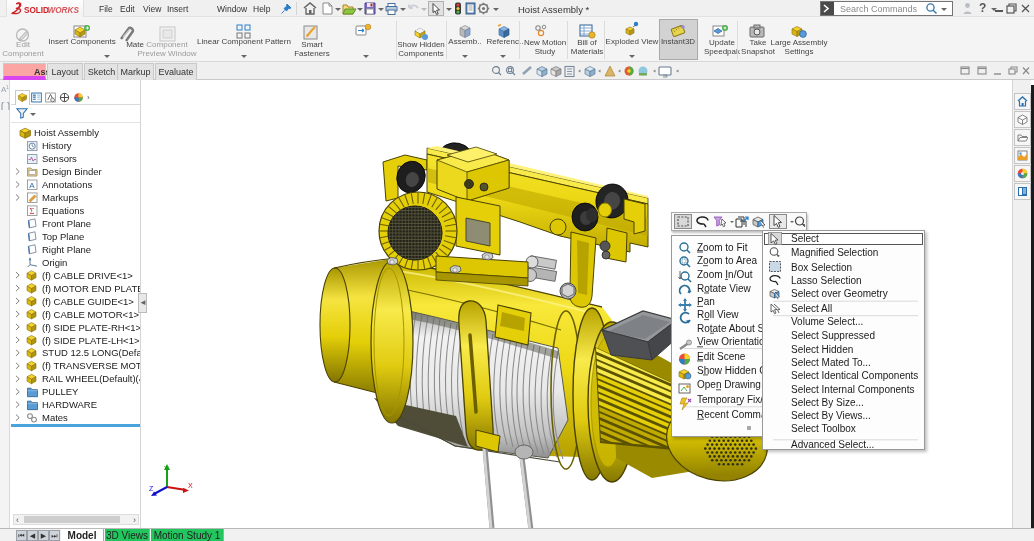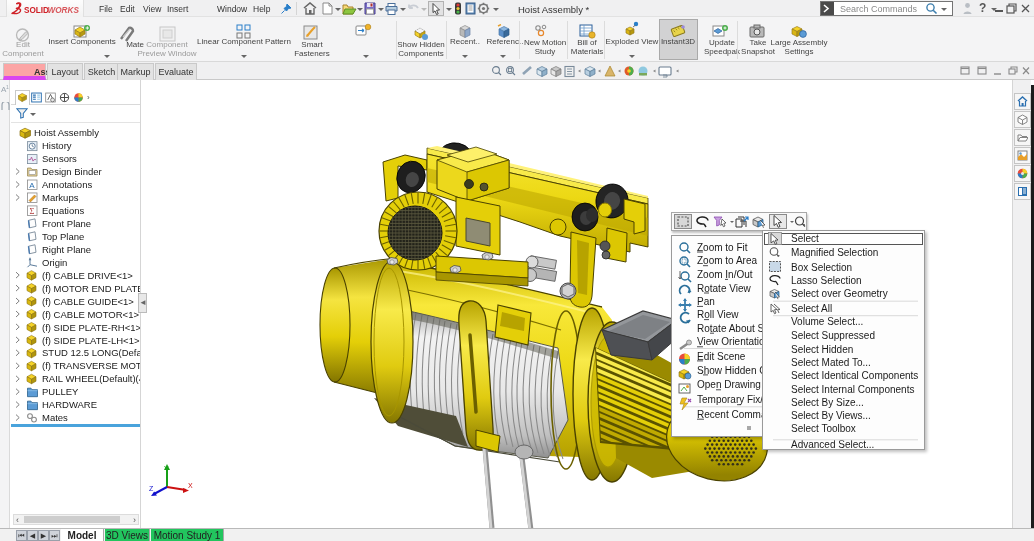--- a/index.html
+++ b/index.html
@@ -213,21 +213,21 @@
         <circle cx="12" cy="11" r="3" fill="#5b9bd5"></circle>
       </svg>
     <div class="cmdlbl" style="left:390px;top:24px;width:62px;">Show Hidden<br>Components</div>
     <div class="vsep" style="left:446px;"></div>
 
     <svg class="abs" style="left:458px;top:7px;" width="15" height="16" viewBox="0 0 15 16">
         <path d="M2,4 L7,1.5 L12,4 L7,6.5 Z" fill="#d9d9d9" stroke="#8a8a8a" stroke-width="0.7"></path>
         <path d="M2,4 L2,11 L7,13.5 L7,6.5 Z" fill="#b9b9b9" stroke="#8a8a8a" stroke-width="0.7"></path>
         <path d="M12,4 L12,11 L7,13.5 L7,6.5 Z" fill="#8fa8c9" stroke="#6a82a8" stroke-width="0.7"></path>
       </svg>
-    <div class="cmdlbl" style="left:442px;top:21px;width:46px;">Recent..</div>
+    <div class="cmdlbl" style="left:442px;top:21px;width:46px;">Assemb..</div>
     <div class="caret" style="left:462px;top:38px;"></div>
 
     <svg class="abs" style="left:496px;top:7px;" width="15" height="16" viewBox="0 0 15 16">
         <path d="M3,5 L8,2.5 L13,5 L8,7.5 Z" fill="#8fb8e0" stroke="#4a7aaa" stroke-width="0.7"></path>
         <path d="M3,5 L3,11 L8,13.5 L8,7.5 Z" fill="#5b8fc9" stroke="#4a7aaa" stroke-width="0.7"></path>
         <path d="M13,5 L13,11 L8,13.5 L8,7.5 Z" fill="#3a6a9a" stroke="#2a5a8a" stroke-width="0.7"></path>
         <path d="M2,2 L5,0.5" stroke="#e8a02a" stroke-width="1.4"></path>
       </svg>
     <div class="cmdlbl" style="left:480px;top:21px;width:50px;">Referenc..</div>
     <div class="caret" style="left:500px;top:38px;"></div>

